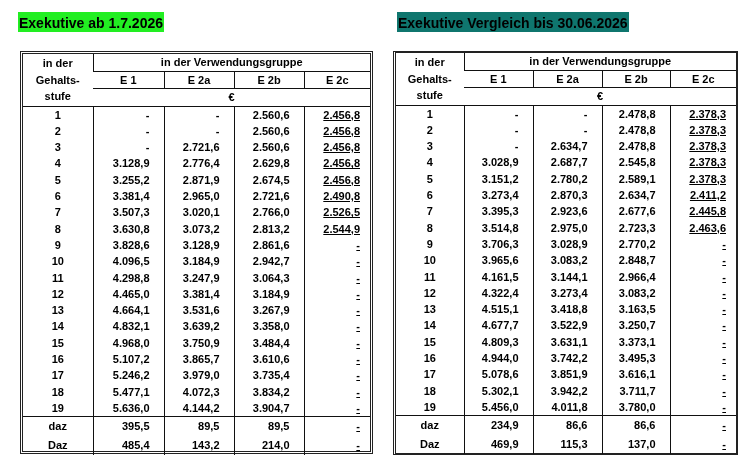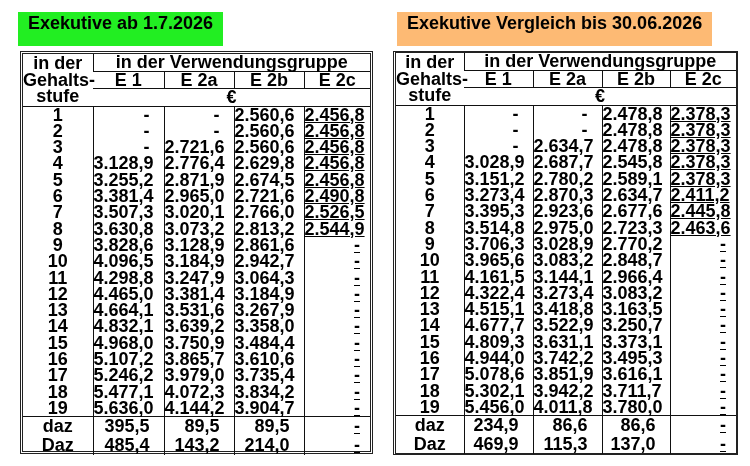--- a/index.html
+++ b/index.html
@@ -1,42 +1,42 @@
 <!DOCTYPE html>
 <html><head>
 <meta charset="utf-8">
 <style>
   html, body { margin: 0; padding: 0; background: #ffffff; }
   body { width: 750px; height: 466px; position: relative; overflow: hidden;
          font-family: "Liberation Sans", sans-serif; color: #000; }
-  .title { position: absolute; top: 12px; height: 34px; line-height: 23px;
-           font-weight: bold; font-size: 18px; padding: 0 10px; white-space: nowrap; }
+  .title { position: absolute; top: 12px; height: 20px; line-height: 23px;
+           font-weight: bold; font-size: 14px; padding: 0 1px; white-space: nowrap; }
   .title.green { left: 18px; }
   .title.red { left: 397px; }
   .tbl-wrap { position: absolute; top: 51px; border: 3px double #222; box-sizing: border-box; }
   .tbl-wrap.left { left: 20px; width: 353px; height: 403px; }
   .tbl-wrap.right { left: 393px; width: 345px; height: 404px; border-style: solid; border-width: 2px; border-left: 3px double #222; }
-  table { border-collapse: collapse; width: 100%; font-size: 18px; font-weight: bold; table-layout: fixed; }
+  table { border-collapse: collapse; width: 100%; font-size: 11px; font-weight: bold; table-layout: fixed; }
   td { border-left: 1.5px solid #111; padding: 0; height: 16.3px; line-height: 16.3px; }
   td:first-child { border-left: none; text-align: center; }
   td.num { text-align: right; padding-right: 14px; }
   td.num.last { padding-right: 10px; text-decoration: underline; }
   tr.h td { text-align: center; border-bottom: 1.5px solid #111; font-weight: bold; }
   tr.h1 td { height: 17px; }
   tr.h2 td { height: 16px; margin-top: 28px; }
   tr.h3 td { height: 16px; }
   td.stufe-head { border-bottom: 1.5px solid #111; vertical-align: top; line-height: 16.5px; padding-top: 1px; }
   tr.sep td { border-top: 1.5px solid #111; }
   tr.daz td { height: 19px; line-height: 19px; }
 </style>
 </head>
 <body>
 
 <div class="title green" style="background:#22ee22;">Exekutive ab 1.7.2026</div>
-<div class="title red" style="background:#fdba74;">Exekutive Vergleich bis 30.06.2026</div>
+<div class="title red" style="background:#0f766e;">Exekutive Vergleich bis 30.06.2026</div>
 
 <div class="tbl-wrap left">
   <table>
     <colgroup>
         <col style="width:70px">
         <col style="width:71px">
         <col style="width:70px">
         <col style="width:70px">
         <col>
       </colgroup>

